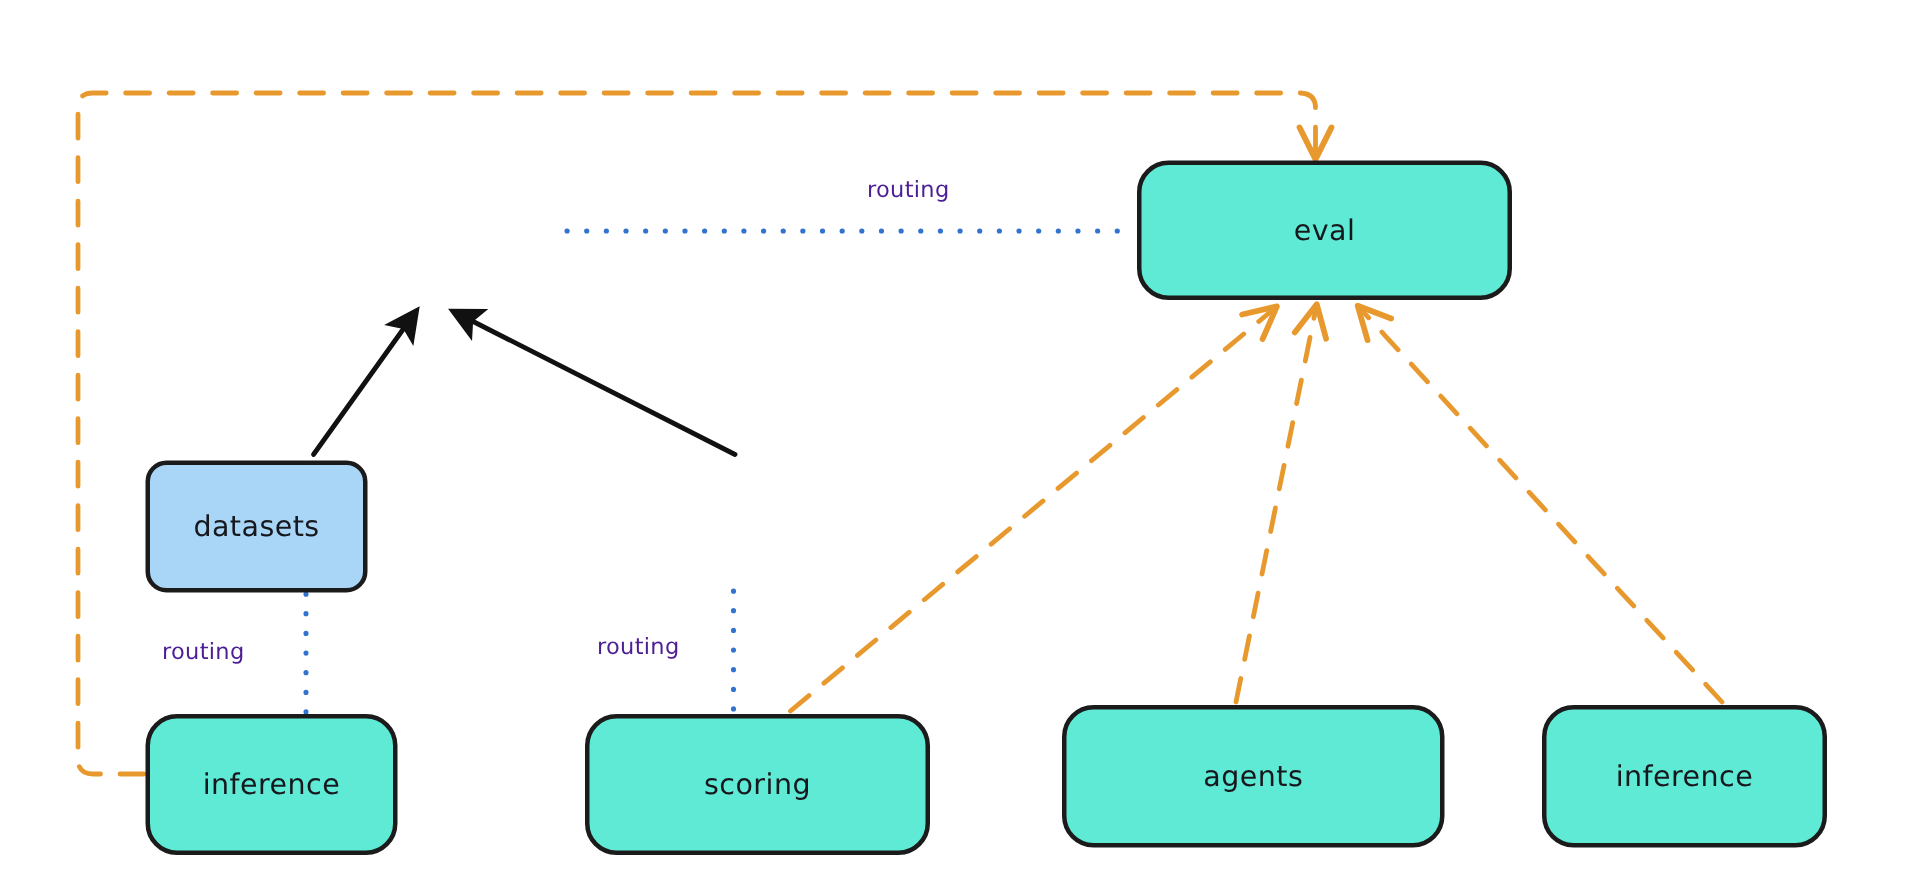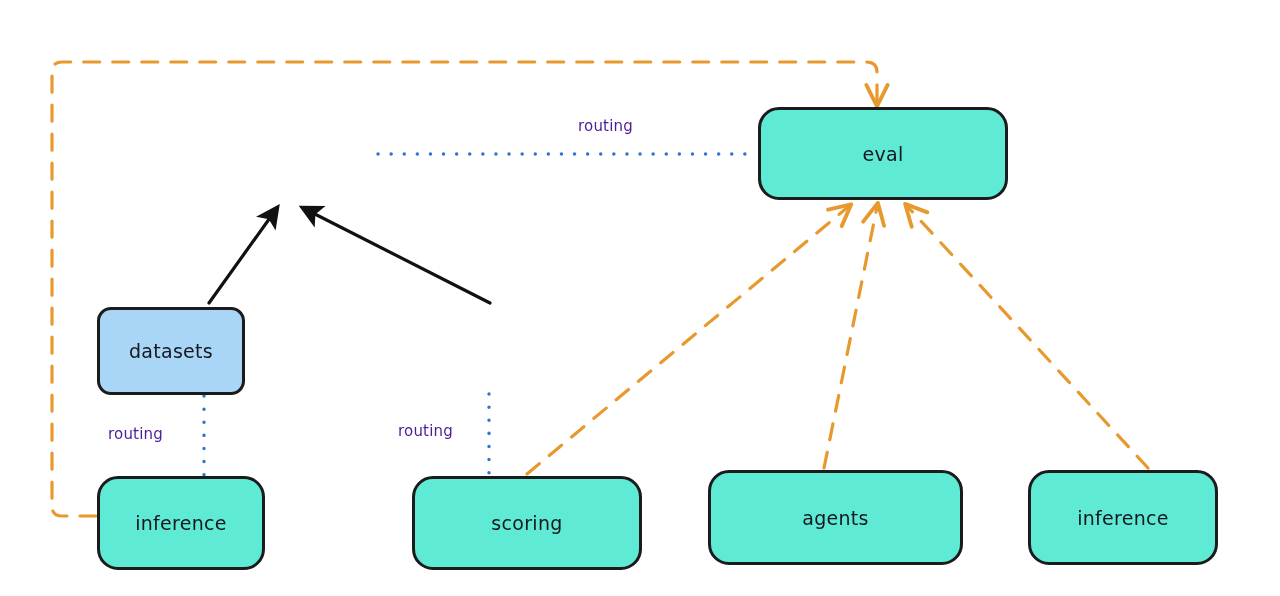--- a/index.html
+++ b/index.html
@@ -96,21 +96,21 @@
 
   <div class="node api" style="left:97px; top:307px; width:148px; height:88px;">
     <span class="node-label">datasets</span>
   </div>
 
 
   <div class="node provider" style="left:97px; top:476px; width:168px; height:94px;">
     <span class="node-label">inference</span>
   </div>
 
-  <div class="node provider" style="left:390px; top:476px; width:230px; height:94px;margin-left:22px;">
+  <div class="node provider" style="left:390px; top:476px; width:230px; height:94px;">
     <span class="node-label">scoring</span>
   </div>
 
   <div class="node provider" style="left:708px; top:470px; width:255px; height:95px;">
     <span class="node-label">agents</span>
   </div>
 
   <div class="node provider" style="left:1028px; top:470px; width:190px; height:95px;">
     <span class="node-label">inference</span>
   </div>

